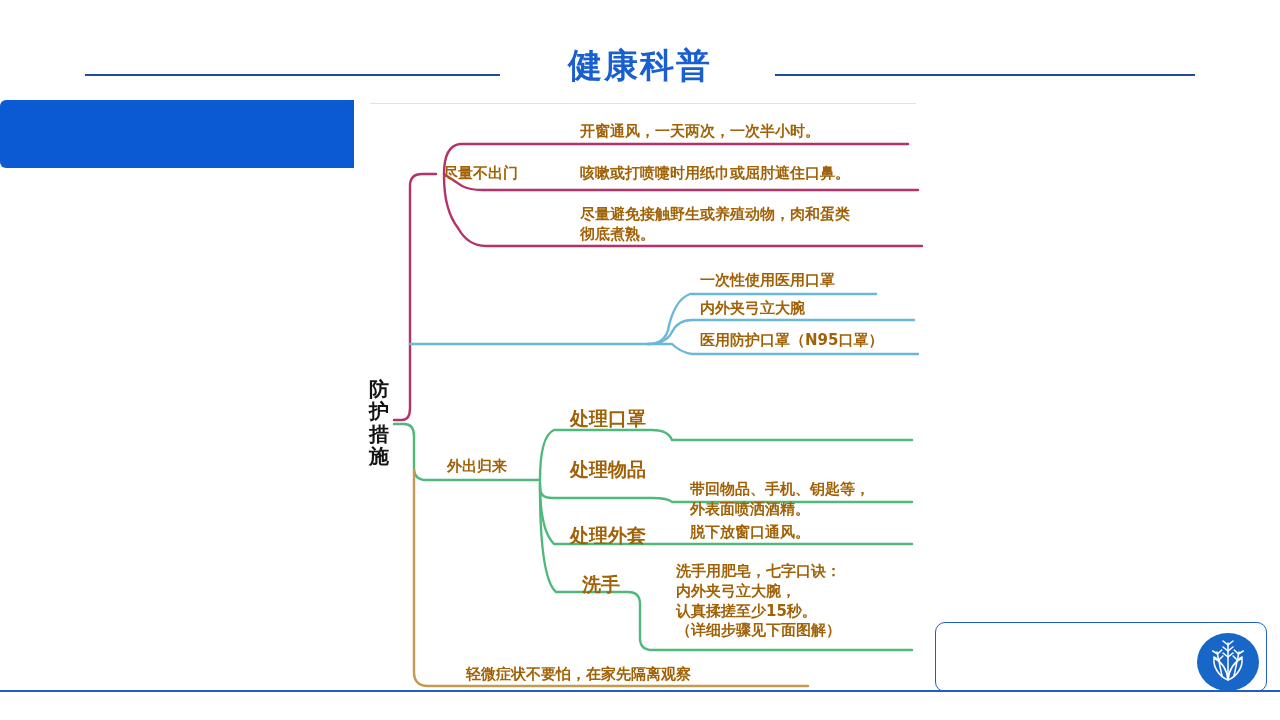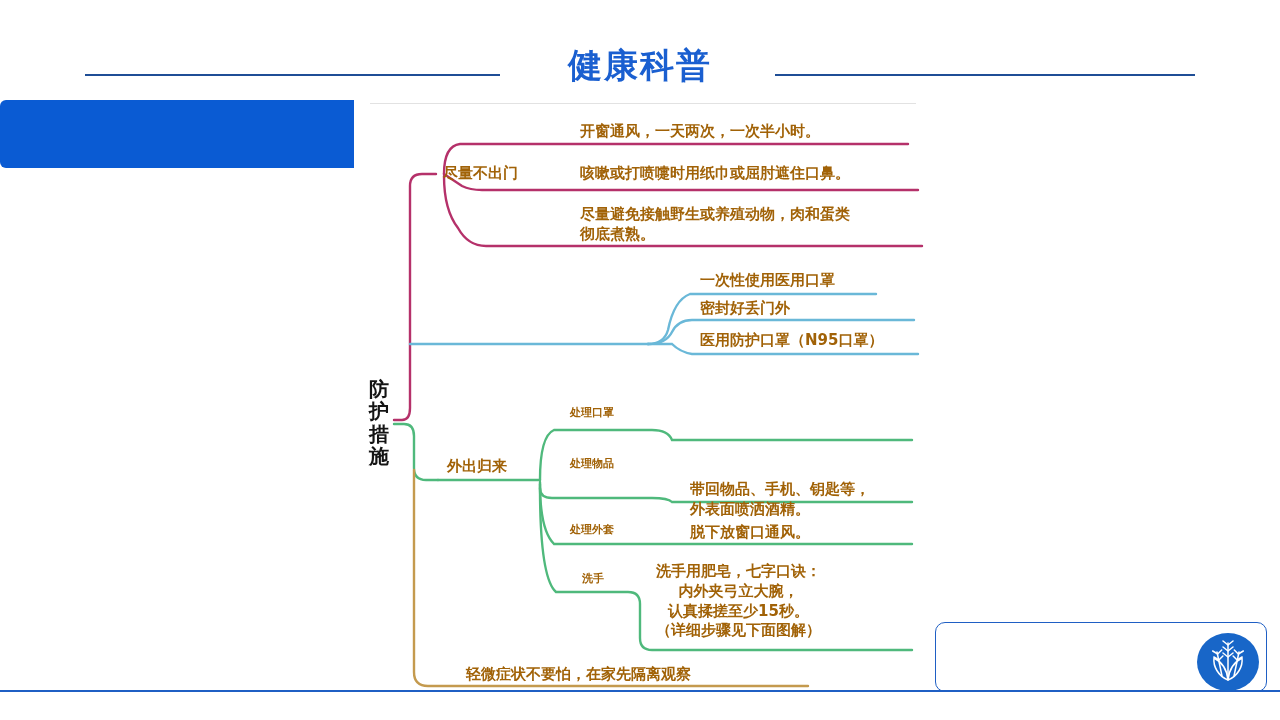--- a/index.html
+++ b/index.html
@@ -39,21 +39,21 @@
   .node{
     position:absolute;color:#a16207;font-weight:bold;
     line-height:1.32;white-space:pre-line;
   }
   .root-node{
     position:absolute;left:368px;top:378px;width:22px;
     font-size:20px;font-weight:bold;color:#141414;
     line-height:1.12;text-align:center;letter-spacing:0;
   }
   .lvl1{font-size:15px;}
-  .lvl2{font-size:11px;}
+  .lvl2{font-size:19px;}
   .leaf{font-size:15px;}
 
   
   .footer-frame{
     position:absolute;left:935px;top:622px;width:330px;height:68px;
     border:1.5px solid #1f5fc4;border-radius:10px;background:transparent;
   }
   .footer-rule{
     position:absolute;left:0;top:690px;width:1280px;height:0;
     border-top:2px solid #1f5fc4;
@@ -111,36 +111,36 @@
 
   <div class="root-node">防护措施</div>
 
   <div class="node lvl1" style="left:443px;top:164px;">尽量不出门</div>
   <div class="node leaf" style="left:580px;top:122px;">开窗通风，一天两次，一次半小时。</div>
   <div class="node leaf" style="left:580px;top:164px;">咳嗽或打喷嚏时用纸巾或屈肘遮住口鼻。</div>
   <div class="node leaf" style="left:580px;top:205px;">尽量避免接触野生或养殖动物，肉和蛋类
 彻底煮熟。</div>
 
   <div class="node leaf" style="left:700px;top:271px;">一次性使用医用口罩</div>
-  <div class="node leaf" style="left:700px;top:299px;">密封好丢门外</div>
+  <div class="node leaf" style="left:700px;top:299px;">内外夹弓立大腕</div>
   <div class="node leaf" style="left:700px;top:331px;">医用防护口罩（N95口罩）</div>
 
   <div class="node lvl1" style="left:447px;top:457px;">外出归来</div>
 
   <div class="node lvl2" style="left:570px;top:406px;">处理口罩</div>
 
   <div class="node lvl2" style="left:570px;top:457px;">处理物品</div>
   <div class="node leaf" style="left:690px;top:456px;margin-top:24px;">带回物品、手机、钥匙等，
 外表面喷洒酒精。</div>
 
   <div class="node lvl2" style="left:570px;top:523px;">处理外套</div>
   <div class="node leaf" style="left:690px;top:523px;">脱下放窗口通风。</div>
 
   <div class="node lvl2" style="left:582px;top:572px;">洗手</div>
-  <div class="node leaf" style="left:656px;top:562px;text-align:center;">洗手用肥皂，七字口诀：
+  <div class="node leaf" style="left:676px;top:562px;">洗手用肥皂，七字口诀：
 内外夹弓立大腕，
 认真揉搓至少15秒。
 （详细步骤见下面图解）</div>
 
   <div class="node lvl1" style="left:466px;top:665px;">轻微症状不要怕，在家先隔离观察</div>
 
   <div class="footer-frame"></div>
   <div class="footer-rule"></div>
 
   <svg class="logo" viewBox="0 0 64 64" xmlns="http://www.w3.org/2000/svg">

